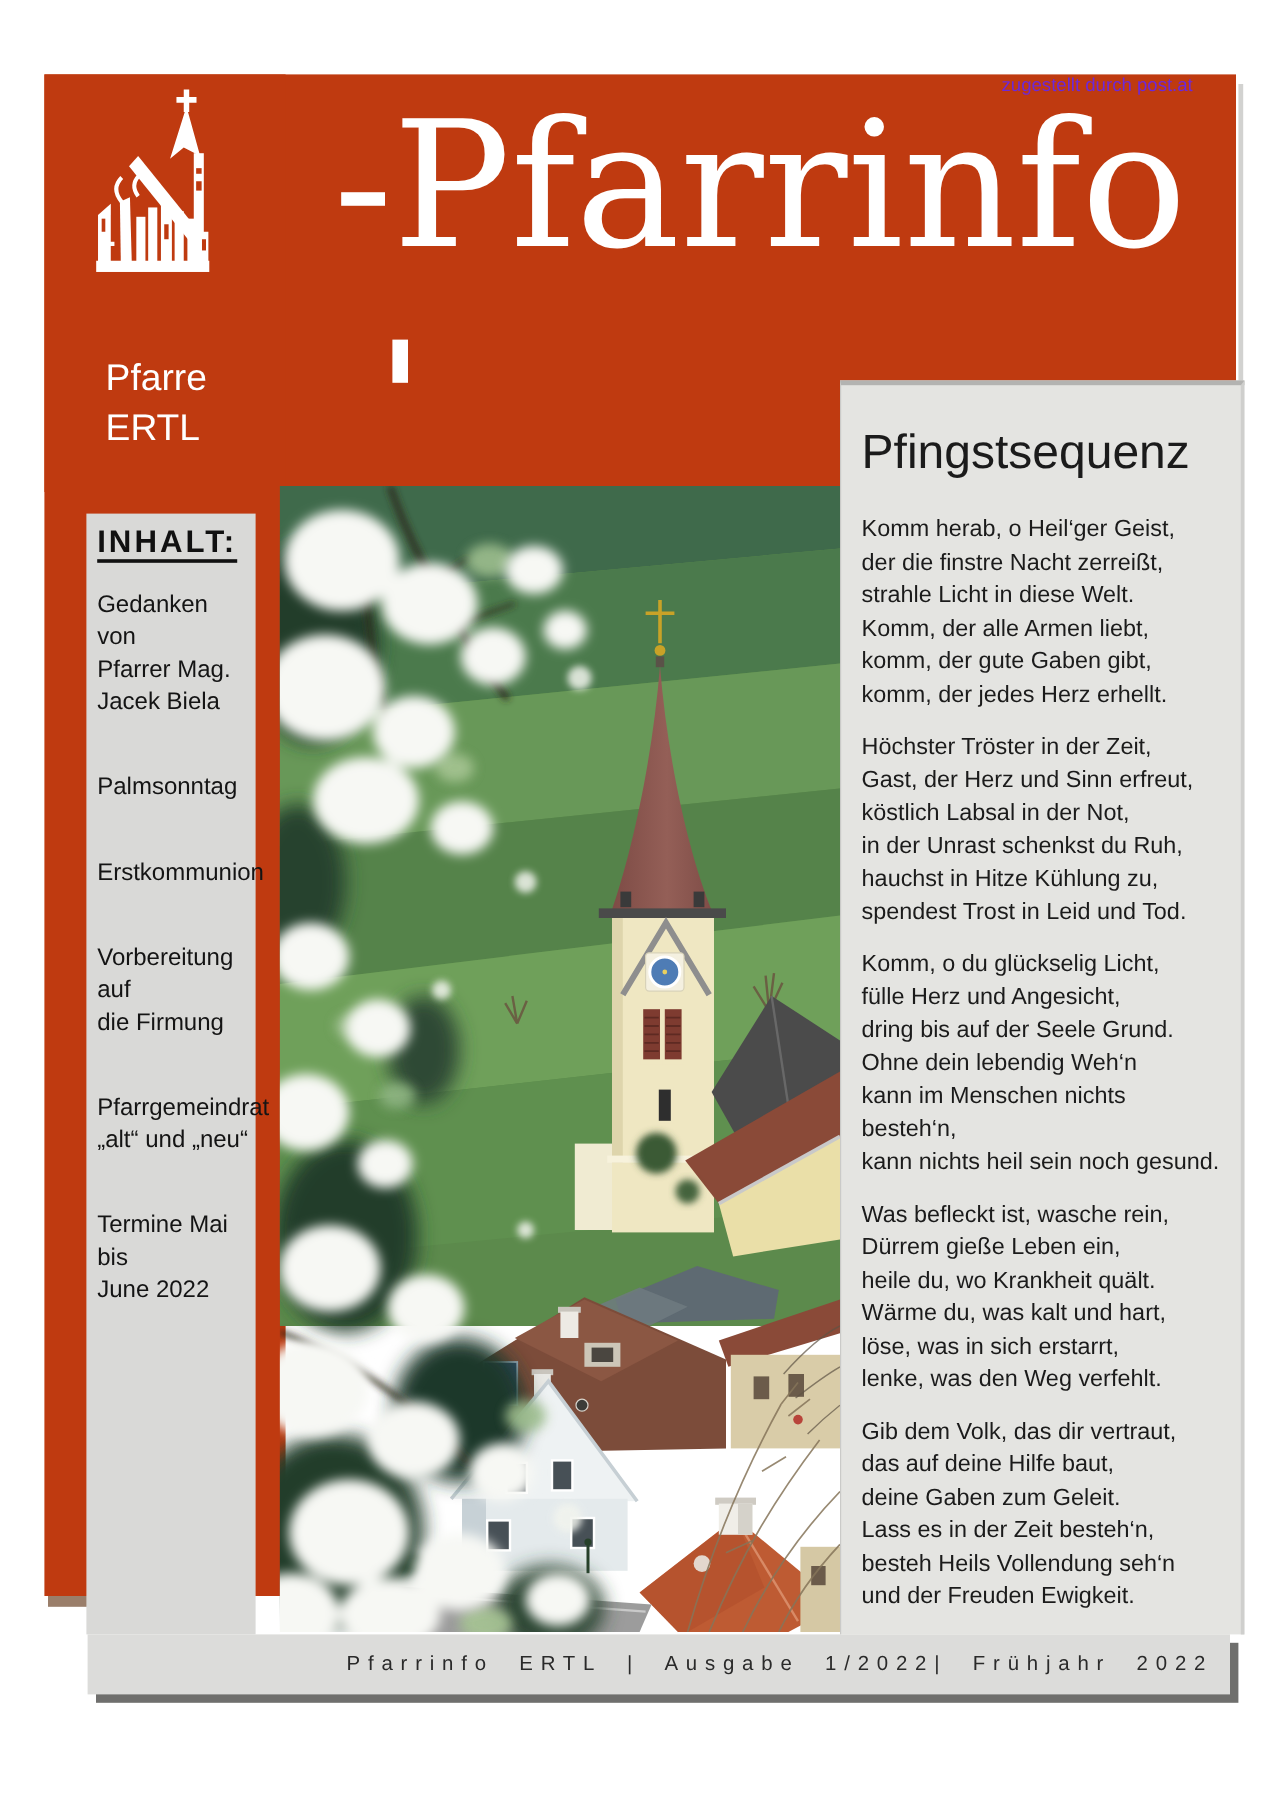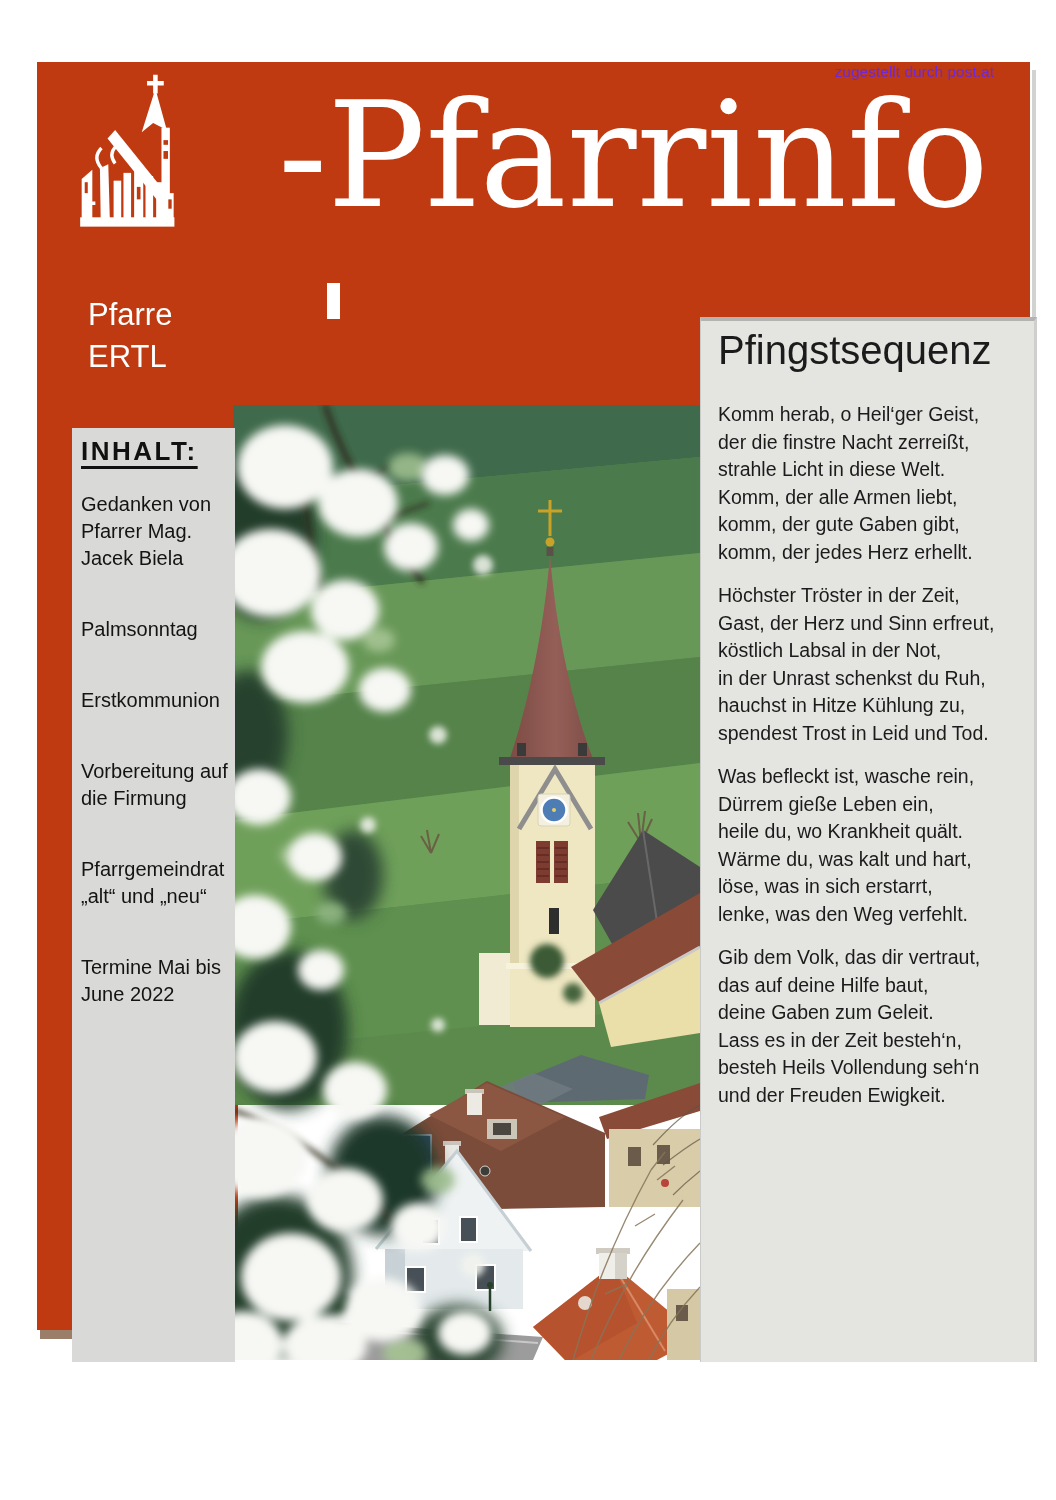--- a/index.html
+++ b/index.html
@@ -19,35 +19,35 @@
           color:#ffffff;font-family:"DejaVu Serif",serif;font-size:146px;line-height:1.25;
           align-items:flex-start;white-space:nowrap;}
   .masthead-title .dash{letter-spacing:0;}
   .title-artifact{left:327px;top:283px;width:13px;height:36px;background:#ffffff;z-index:6;}
 
   .church-logo{left:68px;top:70px;width:152px;height:226px;z-index:6;}
   .org-name{left:88px;top:294px;color:#ffffff;font-size:31px;line-height:1.34;
             white-space:pre-line;z-index:6;}
 
   
-  .sidebar{left:72px;top:428px;width:163px;height:934px;background:#D9D9D7;z-index:3;
+  .sidebar{left:72px;top:428px;width:141px;height:934px;background:#D9D9D7;z-index:3;
            padding:8px 4px 0 9px;box-sizing:border-box;}
   .inhalt{font-size:26px;font-weight:bold;letter-spacing:2.5px;color:#111;
           text-decoration:underline;text-decoration-thickness:3px;text-underline-offset:6px;
           margin:0 0 24px 0;}
   .toc-item{font-size:20px;line-height:27px;color:#141414;white-space:pre-line;margin:0 0 44px 0;}
 
   
   .photo{left:233px;top:405px;width:467px;height:955px;z-index:2;overflow:hidden;}
   .photo svg{display:block;}
 
   
   .pfingst-panel{left:700px;top:317px;width:337px;height:1045px;background:#E4E4E1;z-index:3;
                  border-top:4px solid #B3B3B1;border-right:3px solid #CFCFCD;border-left:1px solid #CACAC8;
-                 box-sizing:border-box;padding:7px 12px 0 17px;}
+                 box-sizing:border-box;padding:34px 12px 0 17px;}
   .pfingst-title{font-size:40px;font-weight:400;color:#1b1b1b;margin:0 0 28px 0;}
   .stanza{font-size:19.5px;line-height:27.5px;color:#1b1b1b;white-space:pre-line;margin:16px 0 9px 0;}
 
   
   .footer-bar{left:73px;top:1362px;width:952px;height:50px;background:#DCDCDA;z-index:4;
               box-shadow:7px 7px 0 #6F6F6D;display:flex;align-items:center;justify-content:flex-end;
               padding-right:14px;box-sizing:border-box;}
   .footer-text{font-size:17px;letter-spacing:6.5px;word-spacing:10px;color:#2a2a2a;white-space:nowrap;}
 </style>
 </head>
@@ -303,28 +303,37 @@
 strahle Licht in diese Welt.
 Komm, der alle Armen liebt,
 komm, der gute Gaben gibt,
 komm, der jedes Herz erhellt.</div>
     <div class="stanza">Höchster Tröster in der Zeit,
 Gast, der Herz und Sinn erfreut,
 köstlich Labsal in der Not,
 in der Unrast schenkst du Ruh,
 hauchst in Hitze Kühlung zu,
 spendest Trost in Leid und Tod.</div>
+    <div class="stanza">Komm, o du glückselig Licht,
+fülle Herz und Angesicht,
+dring bis auf der Seele Grund.
+Ohne dein lebendig Weh‘n
+kann im Menschen nichts besteh‘n,
+kann nichts heil sein noch gesund.</div>
     <div class="stanza">Was befleckt ist, wasche rein,
 Dürrem gieße Leben ein,
 heile du, wo Krankheit quält.
 Wärme du, was kalt und hart,
 löse, was in sich erstarrt,
 lenke, was den Weg verfehlt.</div>
     <div class="stanza">Gib dem Volk, das dir vertraut,
 das auf deine Hilfe baut,
 deine Gaben zum Geleit.
 Lass es in der Zeit besteh‘n,
 besteh Heils Vollendung seh‘n
 und der Freuden Ewigkeit.</div>
   </div>
 
+  <div class="abs footer-bar">
+    <span class="footer-text">Pfarrinfo ERTL | Ausgabe 1/2022| Frühjahr 2022</span>
+  </div>
 
 </div>
 
 </body></html>

